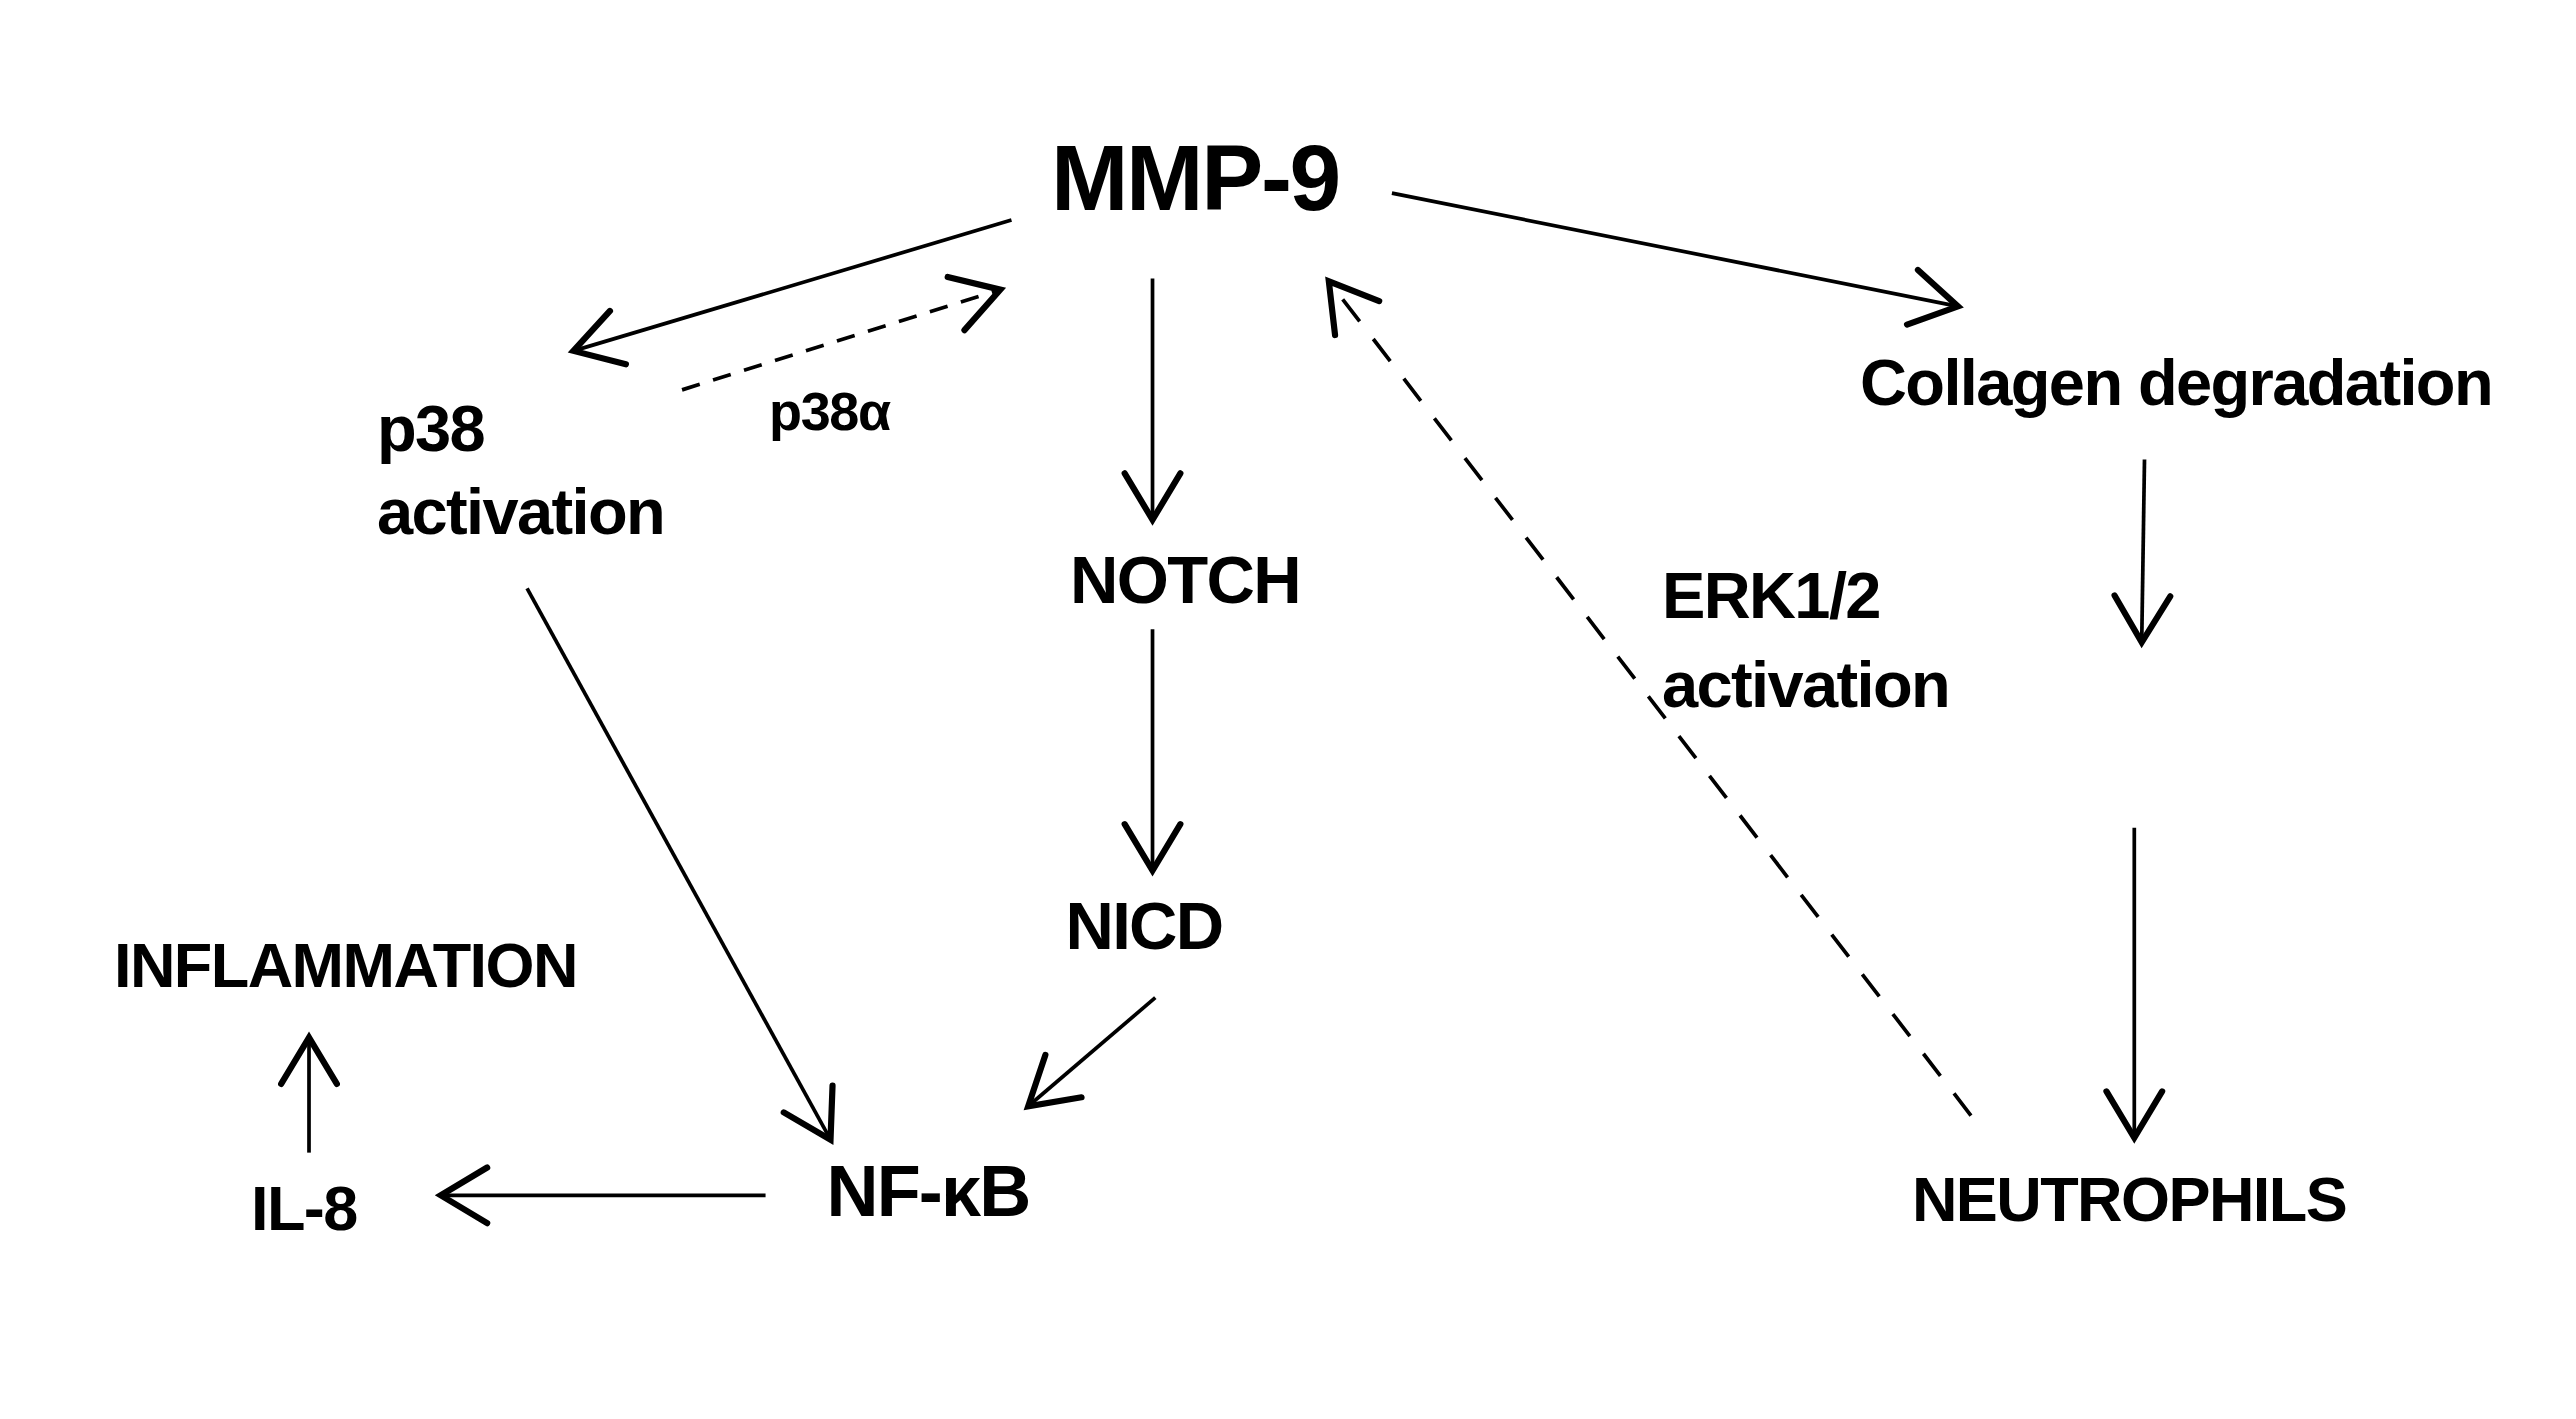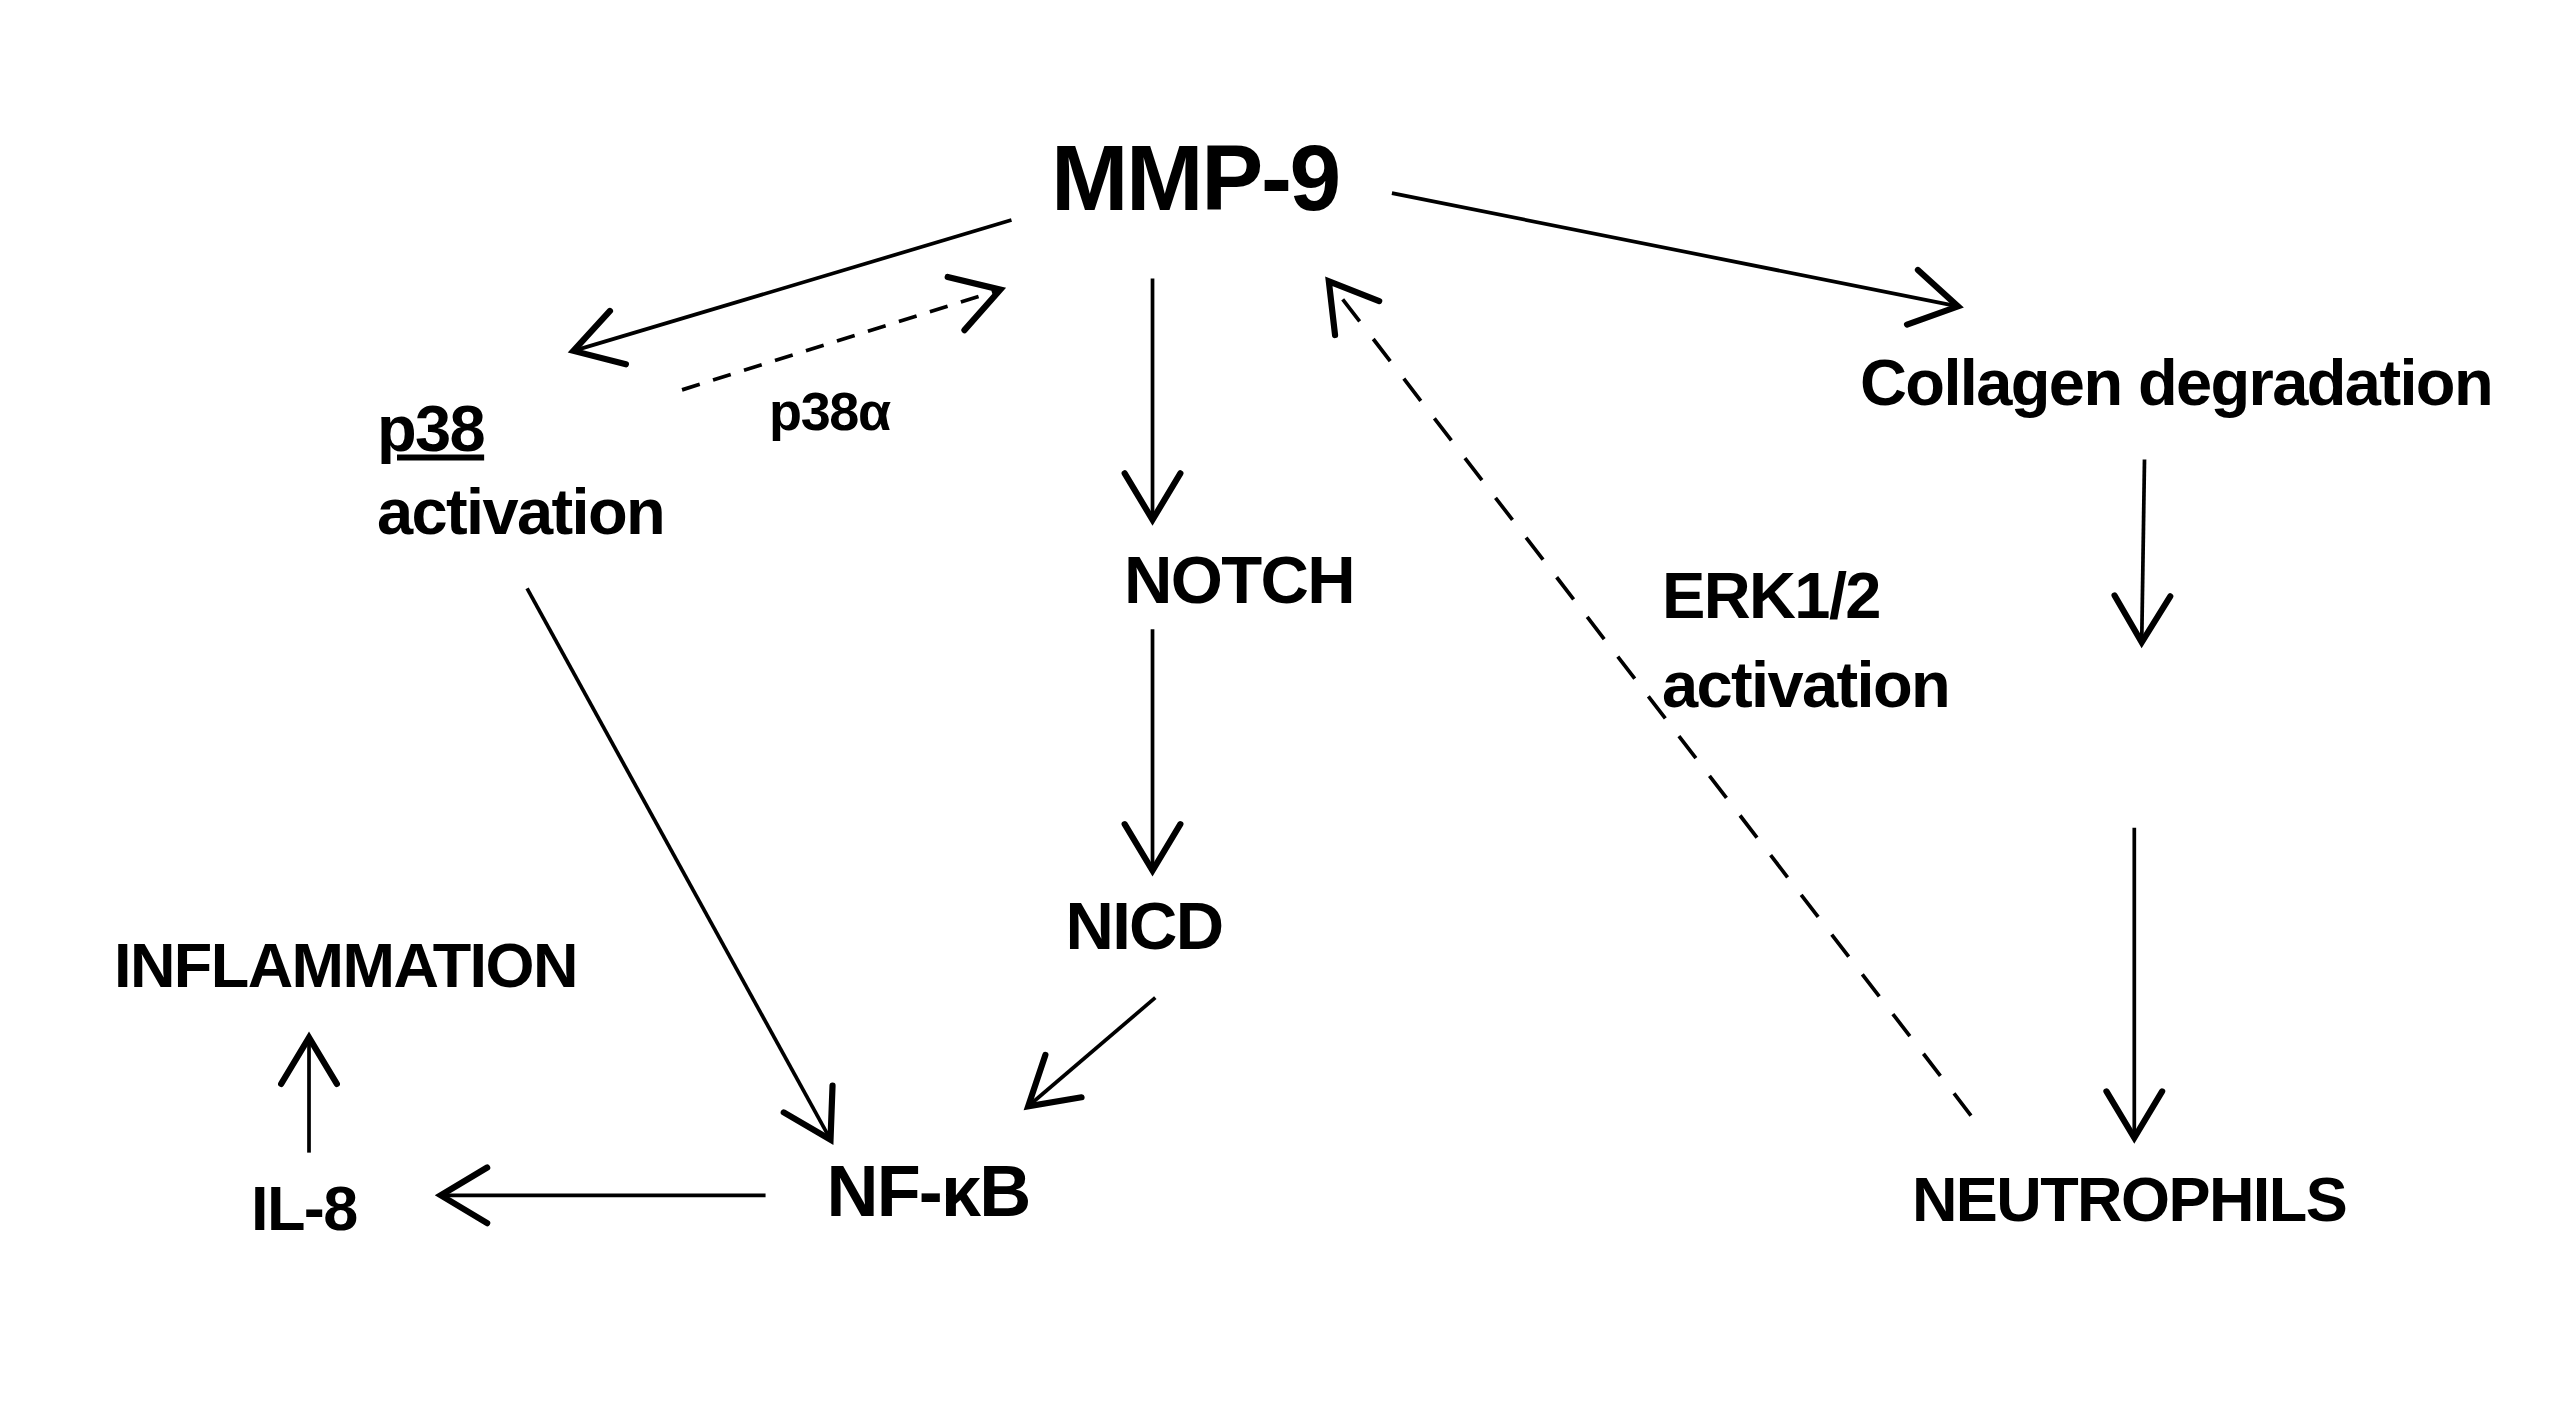--- a/index.html
+++ b/index.html
@@ -48,24 +48,24 @@
       <line x1="568" y1="634" x2="895" y2="1228" stroke="#000000" stroke-width="4" marker-end="url(#arrowhead)"></line>
       <line x1="825" y1="1288" x2="475" y2="1288" stroke="#000000" stroke-width="4" marker-end="url(#arrowhead)"></line>
       <line x1="333" y1="1242" x2="333" y2="1118" stroke="#000000" stroke-width="4" marker-end="url(#arrowhead)"></line>
       <line x1="1500" y1="208" x2="2110" y2="330" stroke="#000000" stroke-width="4" marker-end="url(#arrowhead)"></line>
       <line x1="2311" y1="495" x2="2308" y2="692" stroke="#000000" stroke-width="4" marker-end="url(#arrowhead)"></line>
       <line x1="2300" y1="892" x2="2300" y2="1226" stroke="#000000" stroke-width="4" marker-end="url(#arrowhead)"></line>
       <line x1="2124" y1="1202" x2="1432" y2="303" stroke="#000000" stroke-width="4" stroke-dasharray="30 24" marker-end="url(#arrowhead)"></line>
     </svg>
 
   <div class="label" style="left: 1195px; top: 178px; font-size: 93px; transform: translate(-50%, -50%);">MMP-9</div>
-  <div class="label" style="left: 377px; top: 428px; font-size: 65px; transform: translateY(-50%); text-decoration: underline;">p38</div>
+  <div class="label" style="left: 377px; top: 428px; font-size: 65px; transform: translateY(-50%);">p38</div>
   <div class="label" style="left: 377px; top: 511px; font-size: 65px; transform: translateY(-50%);">activation</div>
   <div class="label" style="left: 769px; top: 411px; font-size: 54px; transform: translateY(-50%);">p38α</div>
-  <div class="label" style="left: 1239px; top: 579px; font-size: 67px; transform: translate(-50%, -50%);">NOTCH</div>
+  <div class="label" style="left: 1185px; top: 579px; font-size: 67px; transform: translate(-50%, -50%);">NOTCH</div>
   <div class="label" style="left: 1144px; top: 925px; font-size: 67px; transform: translate(-50%, -50%);">NICD</div>
   <div class="label" style="left: 2176px; top: 382px; font-size: 65px; transform: translate(-50%, -50%);">Collagen degradation</div>
   <div class="label" style="left: 1662px; top: 595px; font-size: 65px; transform: translateY(-50%);">ERK1/2</div>
   <div class="label" style="left: 1662px; top: 684px; font-size: 65px; transform: translateY(-50%);">activation</div>
   <div class="label" style="left: 2129px; top: 1199px; font-size: 63px; transform: translate(-50%, -50%);">NEUTROPHILS</div>
   <div class="label" style="left: 114px; top: 965px; font-size: 63px; transform: translateY(-50%);">INFLAMMATION</div>
   <div class="label" style="left: 251px; top: 1208px; font-size: 63px; transform: translateY(-50%);">IL-8</div>
   <div class="label" style="left: 928px; top: 1191px; font-size: 72px; transform: translate(-50%, -50%);">NF-κB</div>
 
 </div>

